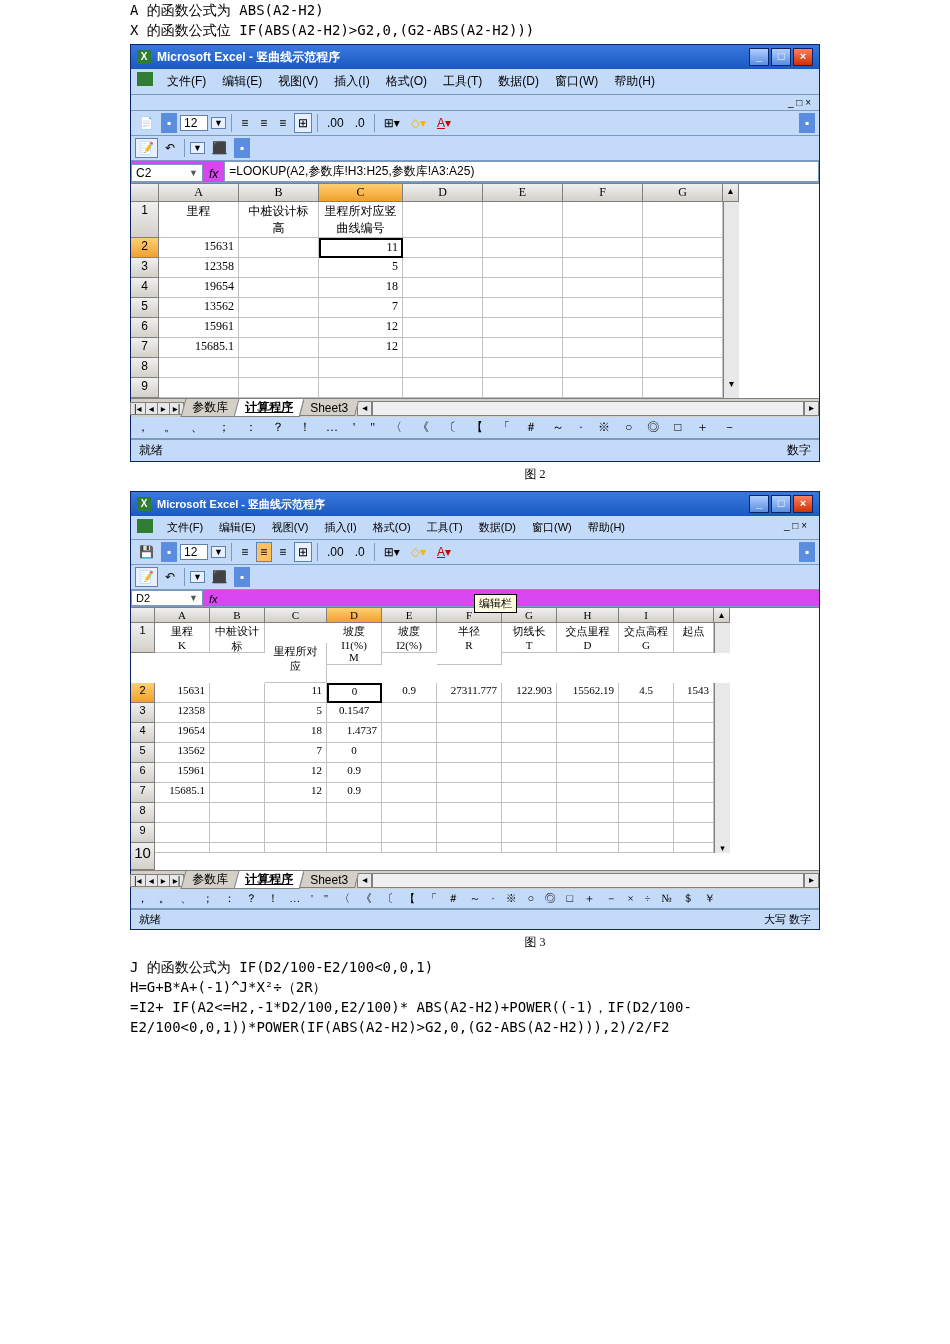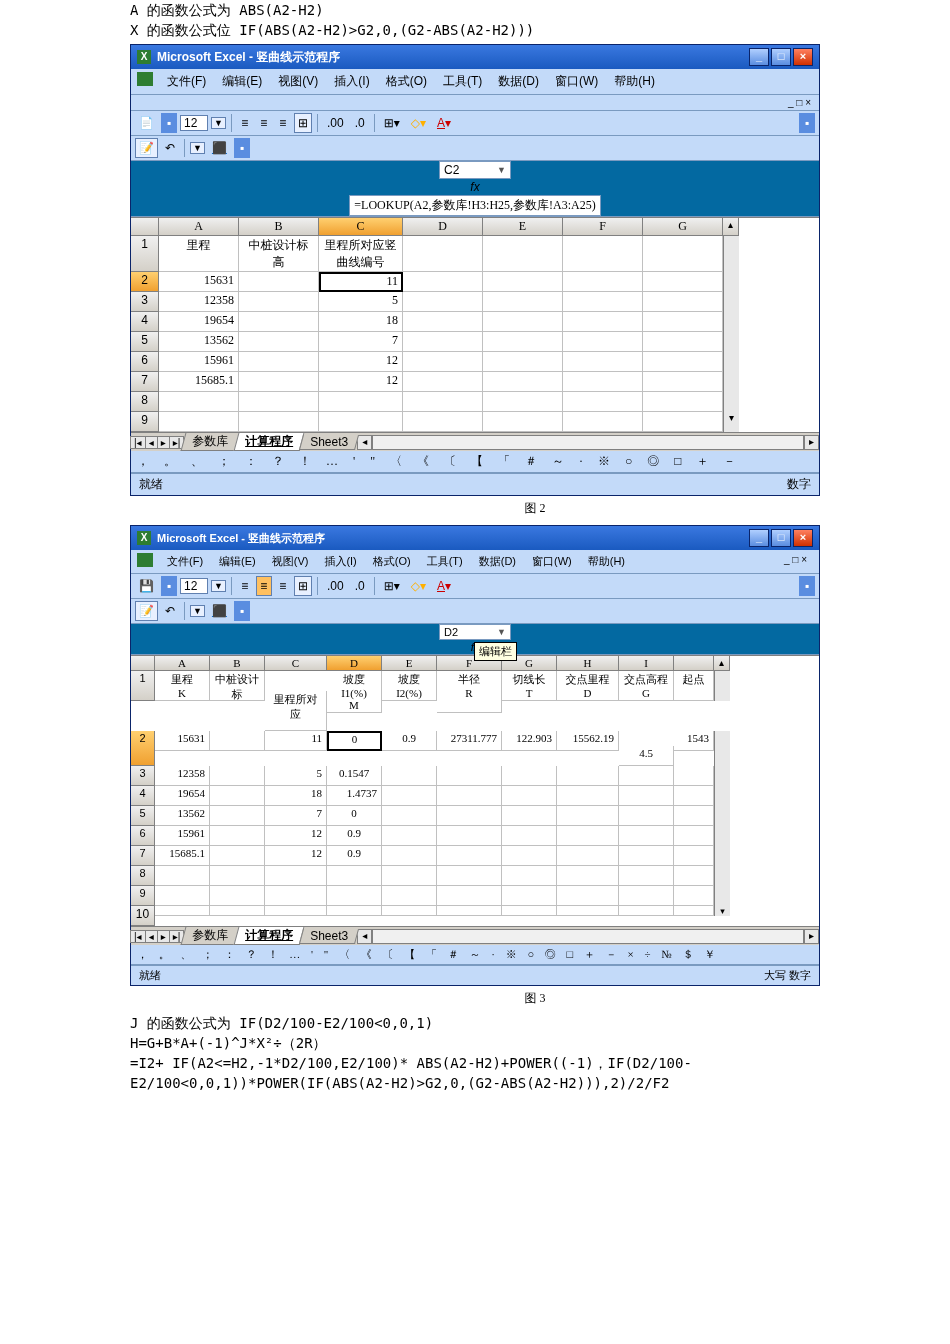--- a/index.html
+++ b/index.html
@@ -16,25 +16,25 @@
   .menubar { background: #c3daf9; border-bottom: 1px solid #7a9ac0; padding: 3px 6px; display: flex; gap: 4px; flex-wrap: wrap; }
   .menubar .xl-small { width: 16px; height: 14px; background: #2e7d32; margin-right: 4px; }
   .menubar span { padding: 1px 6px; cursor: default; }
   .toolbar { background: #c3daf9; border-bottom: 1px solid #7a9ac0; padding: 2px 4px; display: flex; align-items: center; gap: 3px; font-size: 12px; }
   .tool { border: 1px solid transparent; padding: 1px 3px; min-width: 16px; text-align: center; line-height: 16px; }
   .tool.boxed { border: 1px solid #6080b0; background: #e8f0ff; }
   .tool.sel { border: 1px solid #6080b0; background: #ffc060; }
   .fontbox { width: 28px; border: 1px solid #6080b0; background: #fff; padding: 0 3px; text-align: left; }
   .dropdown-arrow { border: 1px solid #6080b0; background: #e8f0ff; padding: 0 2px; font-size: 9px; }
   .sep { border-left: 1px solid #7a9ac0; height: 18px; margin: 0 2px; }
-  .fx-row { background: #0369a1; border-bottom: 1px solid #7a9ac0; display: flex; align-items: center; flex-direction: column; }
+  .fx-row { background: #d946ef; border-bottom: 1px solid #7a9ac0; display: flex; align-items: flex-end; }
   .namebox { border: 1px solid #7a9ac0; background: #fff; width: 72px; padding: 1px 4px; display: flex; align-items: center; }
   .namebox .arrow { margin-left: auto; font-size: 9px; color: #555; }
   .fx-label { padding: 1px 6px; font-style: italic; }
-  .formula-input { flex: 1; border: 1px solid #7a9ac0; background: #fff; padding: 1px 4px; font-family: Liberation Serif, serif; }
+  .formula-input { flex: 1; border: 1px solid #7a9ac0; background: #fff; padding: 1px 4px; font-family: Liberation Sans, sans-serif; }
   .grid { display: grid; border-top: 1px solid #808080; background: #fff; position: relative; }
   .hdr { background: linear-gradient(#f0f0f0,#d4d0c8); border: 1px solid #808080; border-top: none; border-left: none; text-align: center; padding: 1px 2px; font-family: "SimSun"; }
   .rowhdr { background: linear-gradient(#f0f0f0,#d4d0c8); border: 1px solid #808080; border-top: none; border-left: none; text-align: center; padding: 1px 2px; min-width: 22px; }
   .cell { border-right: 1px solid #c0c0c0; border-bottom: 1px solid #c0c0c0; padding: 1px 4px; text-align: right; height: 20px; font-family: "SimSun"; overflow: hidden; white-space: nowrap; }
   .cell.hdr-cell { text-align: center; background: #fff; }
   .cell.active { border: 2px solid #000 !important; padding: 0 3px; }
   .vscroll { width: 16px; background: #e8e8e8; border-left: 1px solid #808080; }
   .sheet-tabs-row { display: flex; background: #d4d0c8; border-top: 1px solid #808080; align-items: center; font-size: 12px; }
   .navbtns span { border: 1px solid #808080; background: #e8e8e8; padding: 0 3px; font-size: 10px; margin-left: -1px; }
   .tab { border: 1px solid #808080; border-top: none; padding: 0 8px; background: #fff; transform: skew(-15deg); margin-left: -1px; }
@@ -315,21 +315,21 @@
 
     <div class="rowhdr" style="background:linear-gradient(#ffd070,#f0a030);">2</div>
     <div class="cell">15631</div>
       <div class="cell"></div>
     <div class="cell">11</div>
     <div class="cell active" style="text-align:center;">0</div>
     <div class="cell" style="text-align:center;">0.9</div>
     <div class="cell">27311.777</div>
     <div class="cell">122.903</div>
     <div class="cell">15562.19</div>
-    <div class="cell" style="text-align:center;margin-top:15px;">4.5</div>
+    <div class="cell" style="text-align:center;">4.5</div>
     <div class="cell">1543</div>
     <div class="vscroll"></div>
 
     <div class="rowhdr">3</div>
       <div class="cell">12358</div>
       <div class="cell"></div>
       <div class="cell">5</div>
       <div class="cell" style="text-align:center;">0.1547</div>
       <div class="cell"></div>
       <div class="cell"></div>
@@ -403,21 +403,21 @@
       <div class="cell"></div>
       <div class="cell"></div>
       <div class="cell"></div>
       <div class="cell"></div>
       <div class="cell"></div>
       <div class="cell"></div>
       <div class="cell"></div>
       <div class="cell"></div>
       <div class="cell"></div>
       <div class="vscroll"></div>
-    <div class="rowhdr" style="height:20px;font-size:12px;">10</div>
+    <div class="rowhdr" style="height:27px;font-size:15px;">10</div>
       <div class="cell" style="height:10px;"></div>
       <div class="cell" style="height:10px;"></div>
       <div class="cell" style="height:10px;"></div>
       <div class="cell" style="height:10px;"></div>
       <div class="cell" style="height:10px;"></div>
       <div class="cell" style="height:10px;"></div>
       <div class="cell" style="height:10px;"></div>
       <div class="cell" style="height:10px;"></div>
       <div class="cell" style="height:10px;"></div>
       <div class="cell" style="height:10px;"></div>

